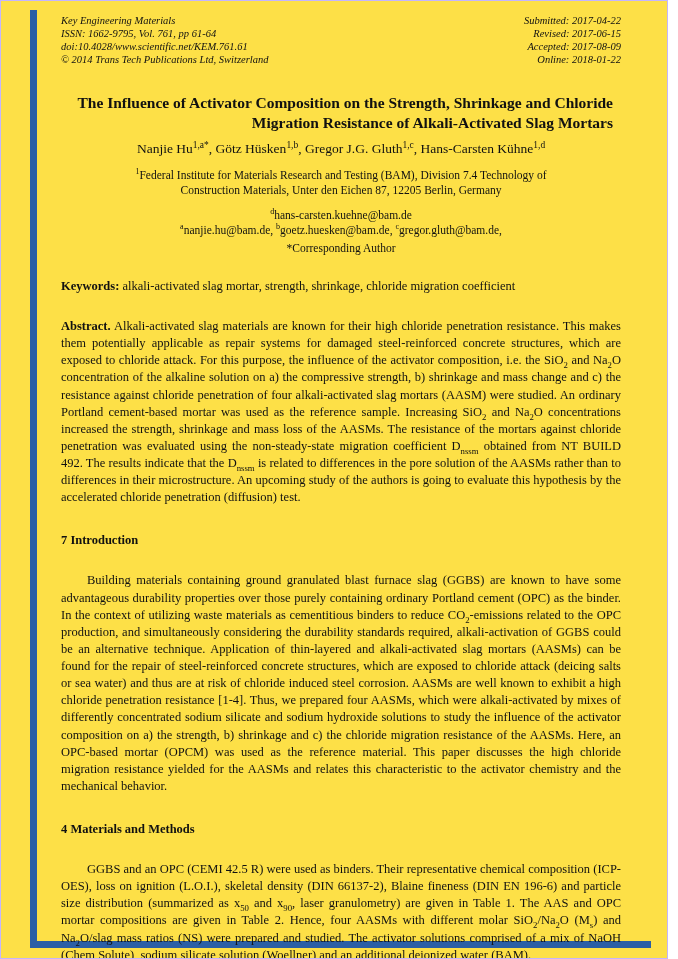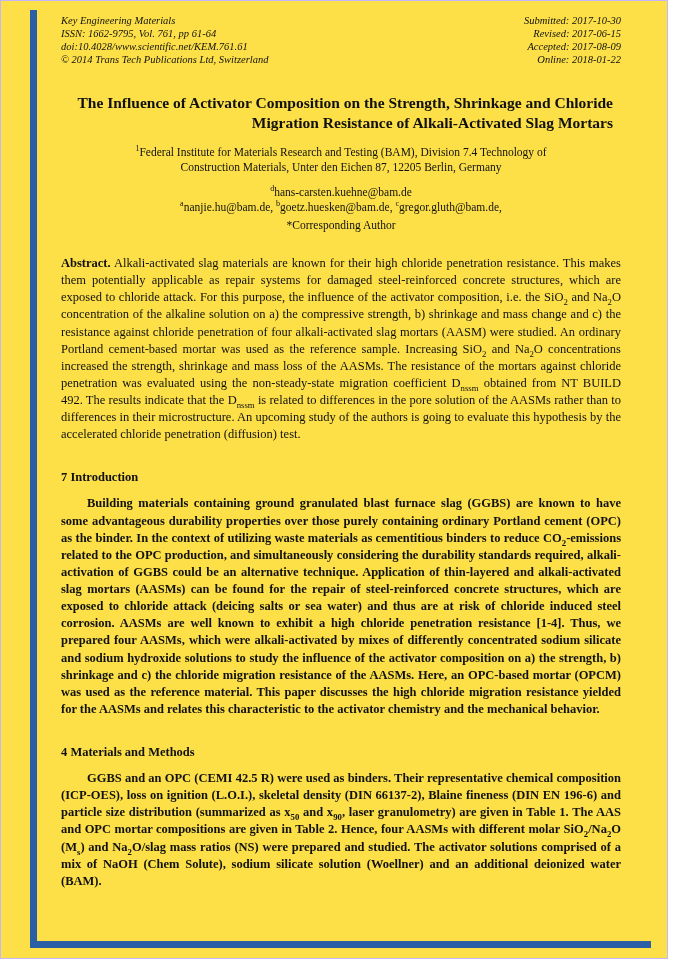--- a/index.html
+++ b/index.html
@@ -79,26 +79,25 @@
     font-size: 12.5px;
     line-height: 1.37;
     text-align: justify;
   }
   .section-heading {
     margin-top: 27px;
     font-size: 12.5px;
     font-weight: bold;
   }
   .body-paragraph {
-    margin-top: 10px;
+    margin-top: 24px;
     font-size: 12.5px;
     line-height: 1.37;
     text-align: justify;
     text-indent: 26px;
-    font-weight: bold;
   }
   .bold { font-weight: bold; }
   sub, sup { line-height: 0; font-size: 70%; }
 </style>
 </head>
 <body>
 
 <div class="page">
 
   <div class="accent-left" style="background: rgb(43, 95, 165);"></div>
@@ -107,39 +106,41 @@
   <div class="content">
 
     <div class="journal-header">
       <div class="left">
         <div>Key Engineering Materials</div>
         <div>ISSN: 1662-9795, Vol. 761, pp 61-64</div>
         <div>doi:10.4028/www.scientific.net/KEM.761.61</div>
         <div>© 2014 Trans Tech Publications Ltd, Switzerland</div>
       </div>
       <div class="right">
-        <div>Submitted: 2017-10-30</div>
+        <div>Submitted: 2017-04-22</div>
         <div>Revised: 2017-06-15</div>
         <div>Accepted: 2017-08-09</div>
         <div>Online: 2018-01-22</div>
       </div>
     </div>
 
     <h1 class="paper-title">The Influence of Activator Composition on the Strength, Shrinkage and Chloride Migration Resistance of Alkali-Activated Slag Mortars</h1>
 
+    <div class="authors">Nanjie Hu<sup>1,a*</sup>, Götz Hüsken<sup>1,b</sup>, Gregor J.G. Gluth<sup>1,c</sup>, Hans-Carsten Kühne<sup>1,d</sup></div>
 
     <div class="affiliation"><sup>1</sup>Federal Institute for Materials Research and Testing (BAM), Division 7.4 Technology of Construction Materials, Unter den Eichen 87, 12205 Berlin, Germany</div>
 
     <div class="emails">
       <div><sup>d</sup>hans-carsten.kuehne@bam.de</div>
       <div><sup>a</sup>nanjie.hu@bam.de, <sup>b</sup>goetz.huesken@bam.de, <sup>c</sup>gregor.gluth@bam.de,</div>
     </div>
 
     <div class="corresponding">*Corresponding Author</div>
 
+    <p class="keywords"><span class="bold">Keywords:</span><span> alkali-activated slag mortar, strength, shrinkage, chloride migration coefficient</span></p>
 
     <p class="abstract"><span class="bold">Abstract.</span><span> Alkali-activated slag materials are known for their high chloride penetration resistance. This makes them potentially applicable as repair systems for damaged steel-reinforced concrete structures, which are exposed to chloride attack. For this purpose, the influence of the activator composition, i.e. the SiO<sub>2</sub> and Na<sub>2</sub>O concentration of the alkaline solution on a) the compressive strength, b) shrinkage and mass change and c) the resistance against chloride penetration of four alkali-activated slag mortars (AASM) were studied. An ordinary Portland cement-based mortar was used as the reference sample. Increasing SiO<sub>2</sub> and Na<sub>2</sub>O concentrations increased the strength, shrinkage and mass loss of the AASMs. The resistance of the mortars against chloride penetration was evaluated using the non-steady-state migration coefficient D<sub>nssm</sub> obtained from NT BUILD 492. The results indicate that the D<sub>nssm</sub> is related to differences in the pore solution of the AASMs rather than to differences in their microstructure. An upcoming study of the authors is going to evaluate this hypothesis by the accelerated chloride penetration (diffusion) test.</span></p>
 
     <h2 class="section-heading">7 Introduction</h2>
     <p class="body-paragraph">Building materials containing ground granulated blast furnace slag (GGBS) are known to have some advantageous durability properties over those purely containing ordinary Portland cement (OPC) as the binder. In the context of utilizing waste materials as cementitious binders to reduce CO<sub>2</sub>-emissions related to the OPC production, and simultaneously considering the durability standards required, alkali-activation of GGBS could be an alternative technique. Application of thin-layered and alkali-activated slag mortars (AASMs) can be found for the repair of steel-reinforced concrete structures, which are exposed to chloride attack (deicing salts or sea water) and thus are at risk of chloride induced steel corrosion. AASMs are well known to exhibit a high chloride penetration resistance [1-4]. Thus, we prepared four AASMs, which were alkali-activated by mixes of differently concentrated sodium silicate and sodium hydroxide solutions to study the influence of the activator composition on a) the strength, b) shrinkage and c) the chloride migration resistance of the AASMs. Here, an OPC-based mortar (OPCM) was used as the reference material. This paper discusses the high chloride migration resistance yielded for the AASMs and relates this characteristic to the activator chemistry and the mechanical behavior.</p>
 
     <h2 class="section-heading">4 Materials and Methods</h2>
     <p class="body-paragraph">GGBS and an OPC (CEMI 42.5 R) were used as binders. Their representative chemical composition (ICP-OES), loss on ignition (L.O.I.), skeletal density (DIN 66137-2), Blaine fineness (DIN EN 196-6) and particle size distribution (summarized as x<sub>50</sub> and x<sub>90</sub>, laser granulometry) are given in Table 1. The AAS and OPC mortar compositions are given in Table 2. Hence, four AASMs with different molar SiO<sub>2</sub>/Na<sub>2</sub>O (M<sub>s</sub>) and Na<sub>2</sub>O/slag mass ratios (NS) were prepared and studied. The activator solutions comprised of a mix of NaOH (Chem Solute), sodium silicate solution (Woellner) and an additional deionized water (BAM).</p>
 
   </div>

